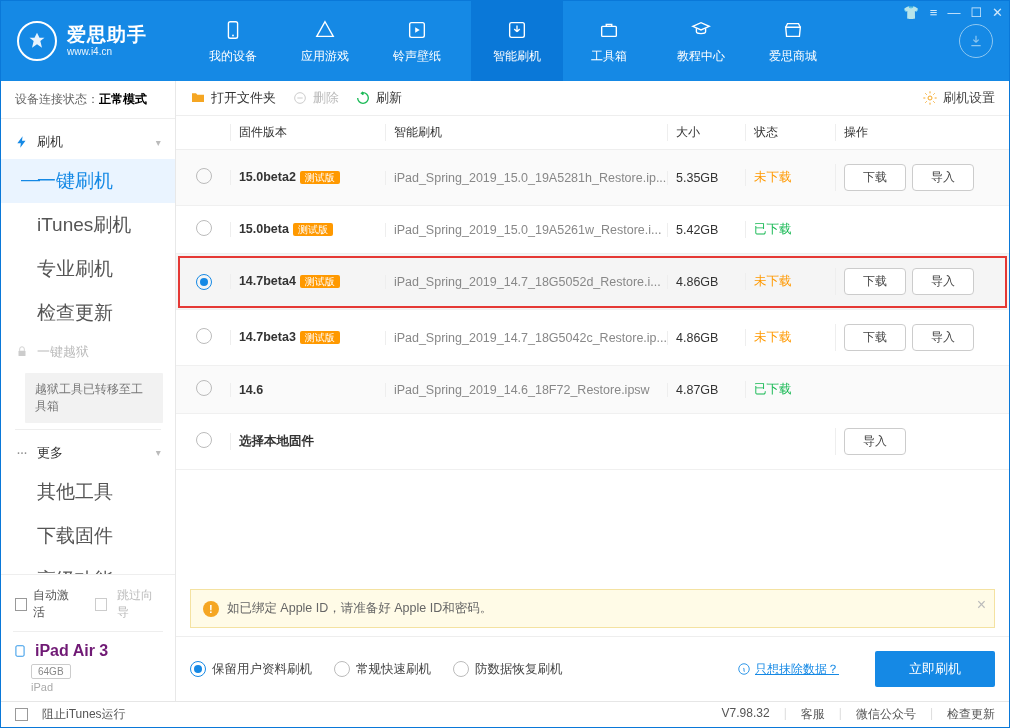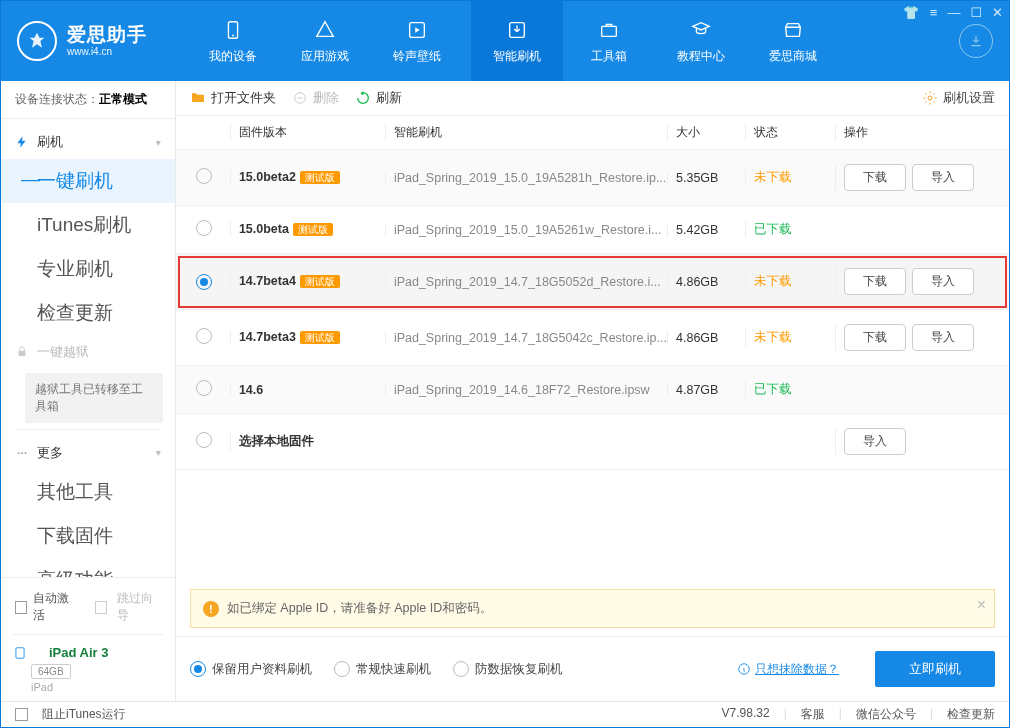--- a/index.html
+++ b/index.html
@@ -36,21 +36,21 @@
   .side-item.active { background: #eaf4ff; color: #1589e5; }
   .side-item.active.dash::before { color: #1589e5; }
   .side-item.boxed { background: #f2f2f2; margin: 4px 12px 6px 24px; padding: 8px 10px; font-size: 12px; color: #777; line-height: 1.4; border-radius: 1px; }
   .sep { height: 1px; background: #eee; margin: 6px 14px; }
   
   
   .bottom-left { border-top: 1px solid #eee; padding: 8px 12px; }
   .chk-row { display: flex; align-items: center; gap: 6px; font-size: 12px; color: #555; padding: 4px 2px 10px; }
   .chk-row .muted { color: #bbb; margin-left: 14px; }
   .device-block { border-top: 1px solid #eee; padding-top: 10px; }
-  .device-row { display: flex; align-items: center; gap: 22px; color: #15803d; font-weight: bold; font-size: 13px; }
+  .device-row { display: flex; align-items: center; gap: 8px; color: #701a75; font-weight: bold; font-size: 16px; }
   .device-row svg { fill: #1589e5; }
   .storage-badge { display: inline-block; border: 1px solid #ccc; color: #888; font-size: 10px; padding: 1px 6px; border-radius: 2px; margin: 4px 0 2px 18px; font-weight: normal; }
   .device-type { color: #aaa; font-size: 11px; margin-left: 18px; }
   
   
   .main { flex: 1; display: flex; flex-direction: column; }
   .toolbar { display: flex; align-items: center; padding: 8px 14px; border-bottom: 1px solid #eee; gap: 16px; }
   .tb-item { display: flex; align-items: center; gap: 5px; font-size: 13px; cursor: pointer; }
   .tb-item.disabled { color: #bbb; }
   .tb-icon { width: 16px; height: 16px; display: inline-flex; align-items: center; justify-content: center; }

